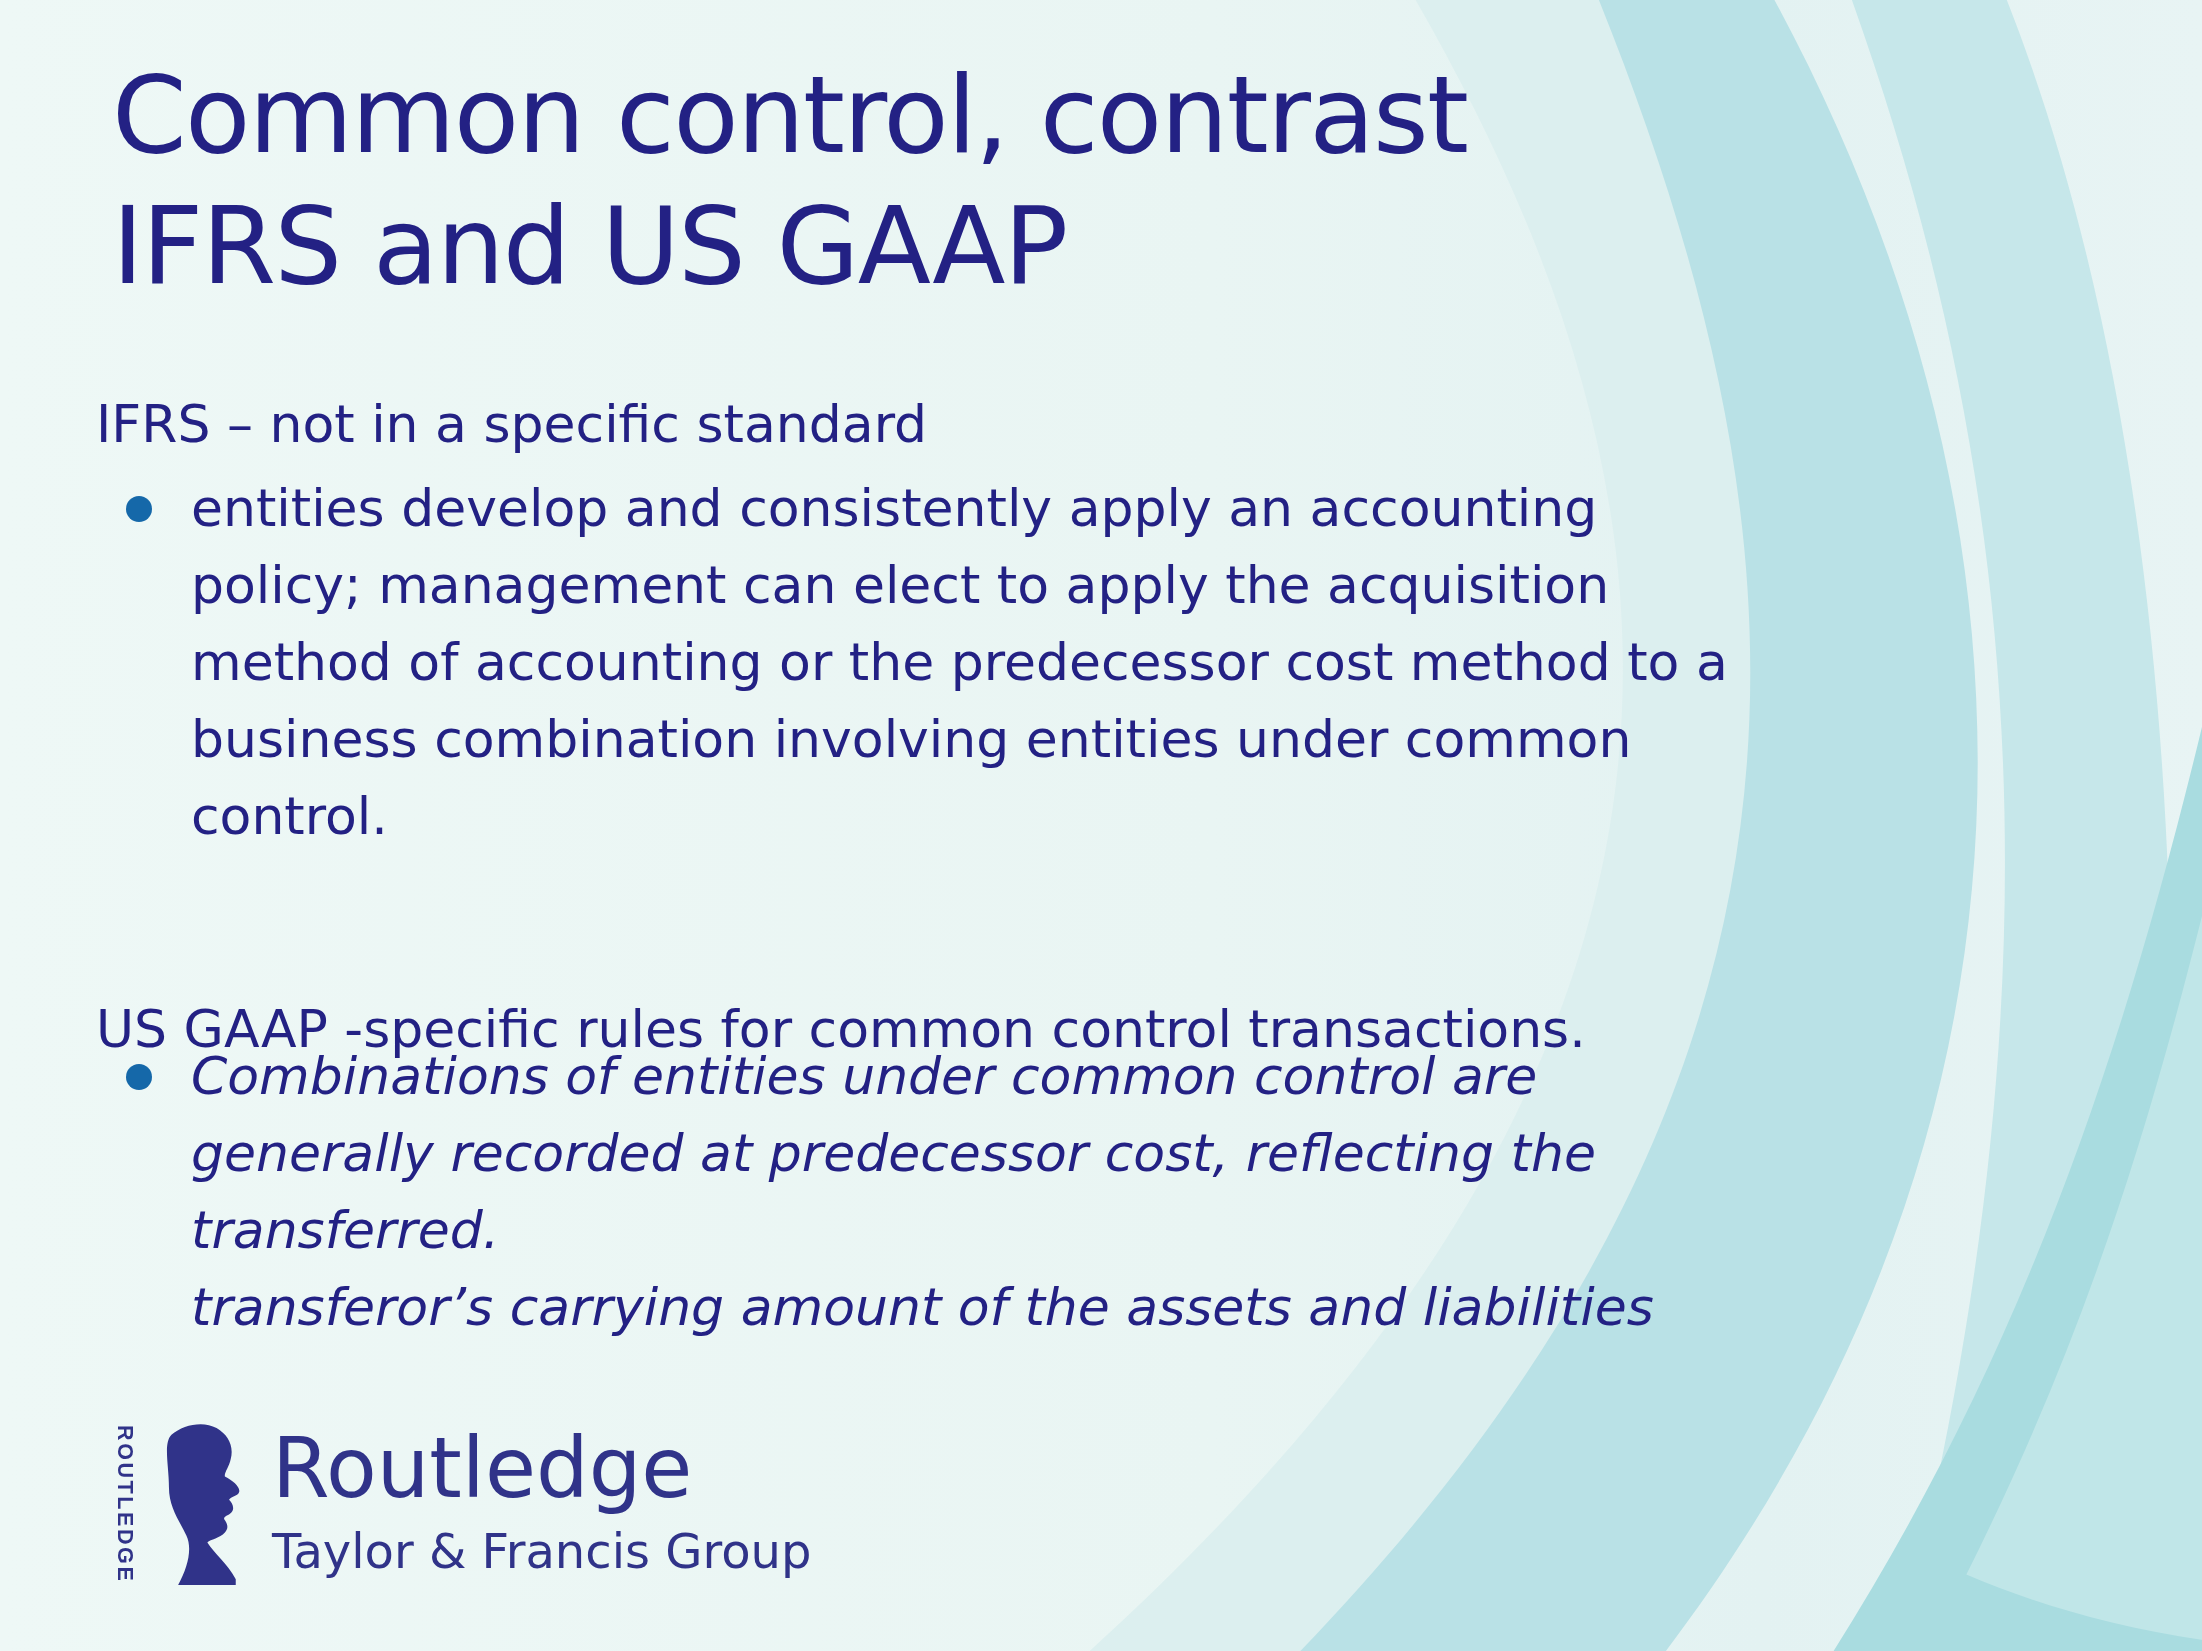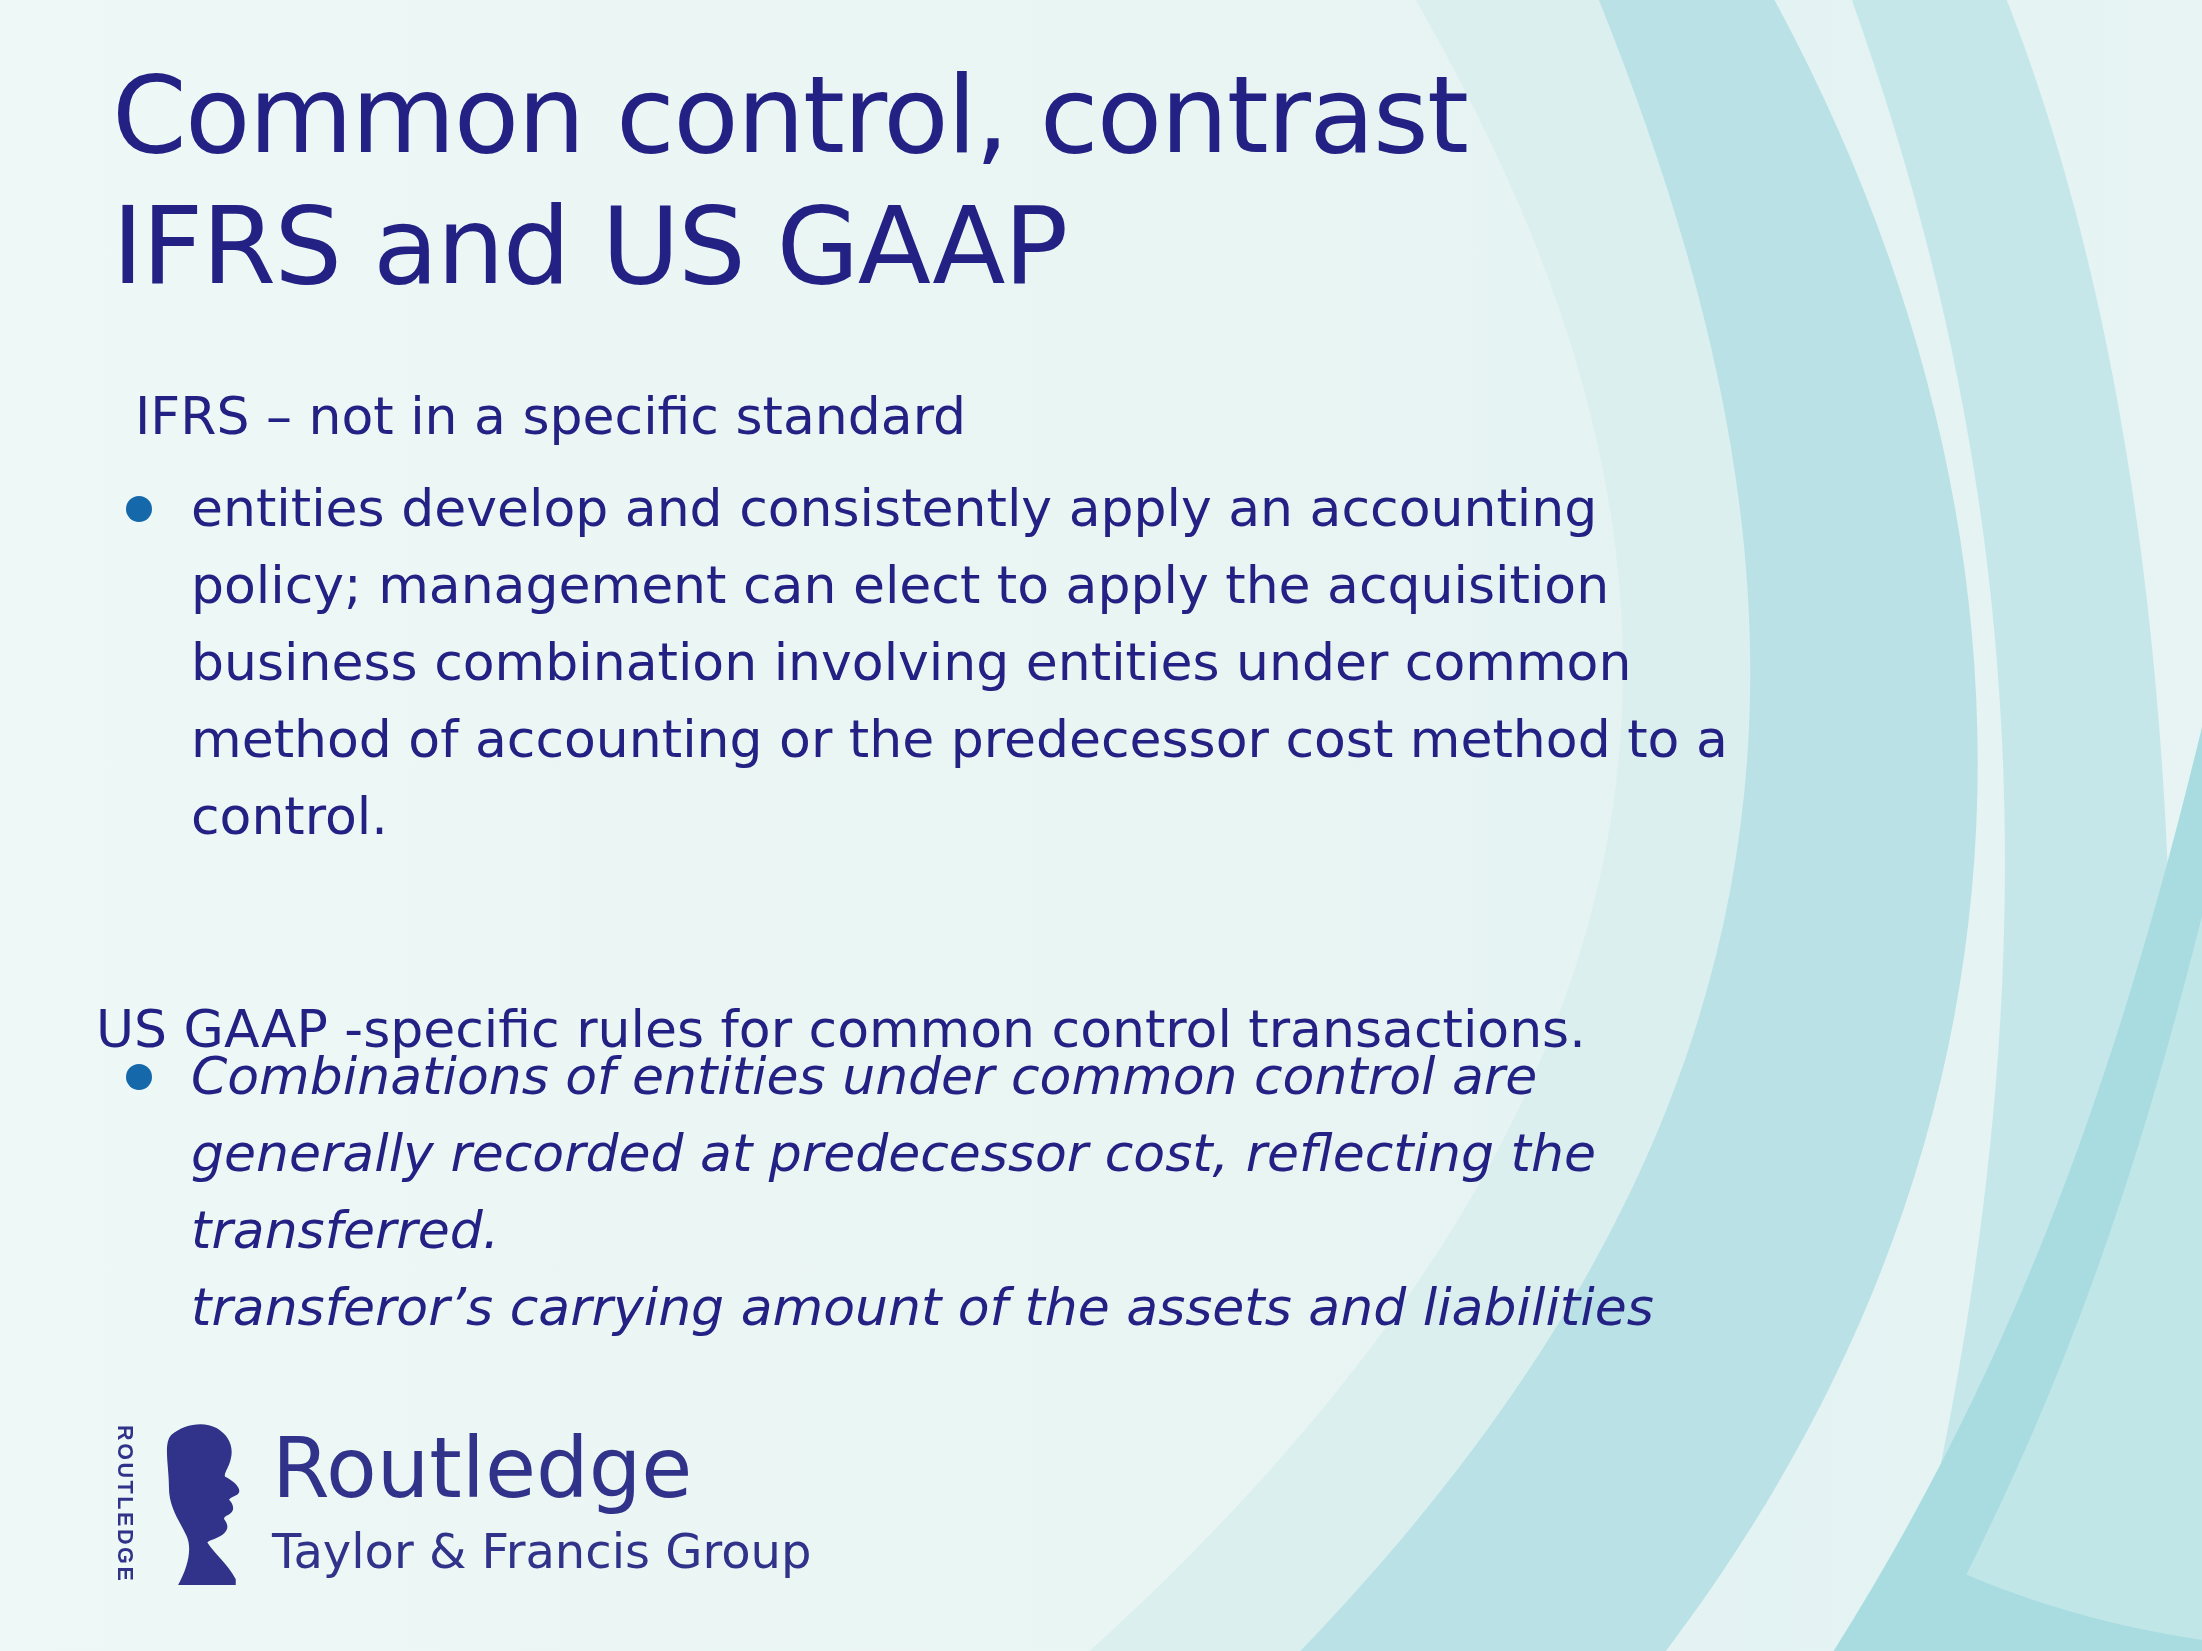--- a/index.html
+++ b/index.html
@@ -35,21 +35,21 @@
     white-space: nowrap;
   }
   .h2 {
     position: absolute;
     left: 96px;
     font-size: 52px;
     line-height: 62px;
     white-space: nowrap;
     color: #232184;
   }
-  .h2-ifrs  { top: 385px; margin-left: 39px; }
+  .h2-ifrs  { top: 393px; }
   .h2-gaap  { top: 953px; margin-top: 45px; }
   .bullet {
     position: absolute;
     left: 0;
     width: 2122px;
   }
   .bullet-ifrs { top: 470px; }
   .bullet-gaap { top: 1038px; font-style: italic; }
   .dot {
     position: absolute;
@@ -140,22 +140,22 @@
     <div class="title-line">IFRS and US GAAP</div>
   </div>
 
   <div class="h2 h2-ifrs">IFRS – not in a specific standard</div>
 
   <div class="bullet bullet-ifrs">
     <span class="dot"></span>
     <div class="bullet-text">
       <div>entities develop and consistently apply an accounting</div>
       <div>policy; management can elect to apply the acquisition</div>
+      <div>method of accounting or the predecessor cost method to a</div>
       <div>business combination involving entities under common</div>
-      <div>method of accounting or the predecessor cost method to a</div>
       <div>control.</div>
     </div>
   </div>
 
   <div class="h2 h2-gaap">US GAAP -specific rules for common control transactions.</div>
 
   <div class="bullet bullet-gaap">
     <span class="dot"></span>
     <div class="bullet-text">
       <div>Combinations of entities under common control are</div>

